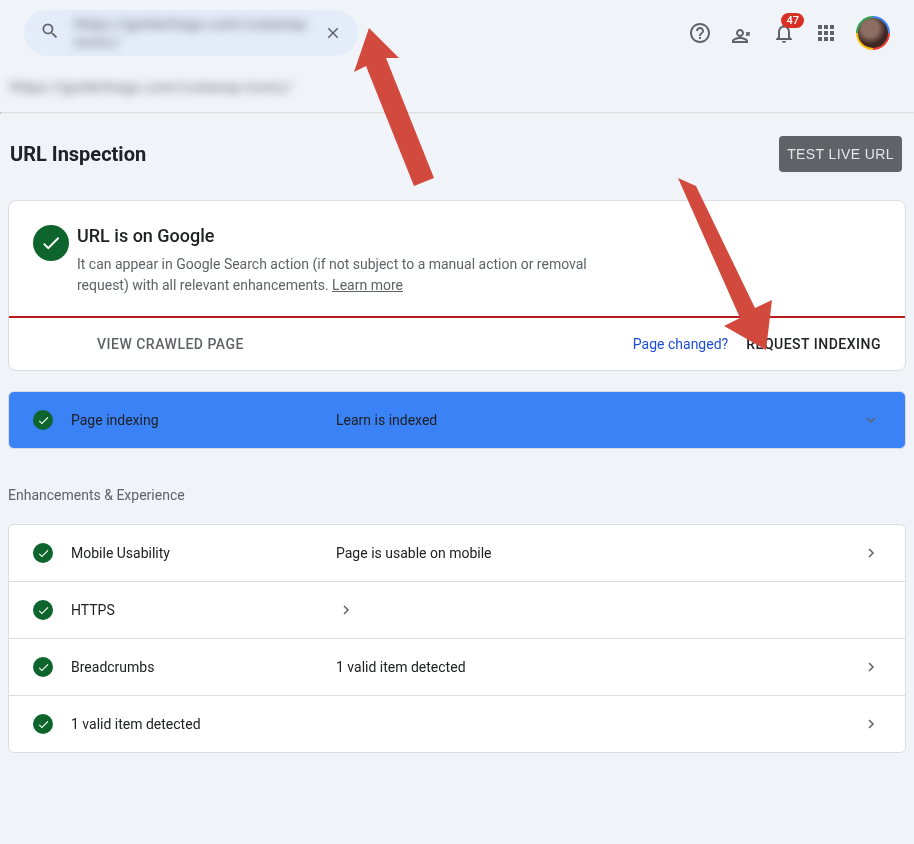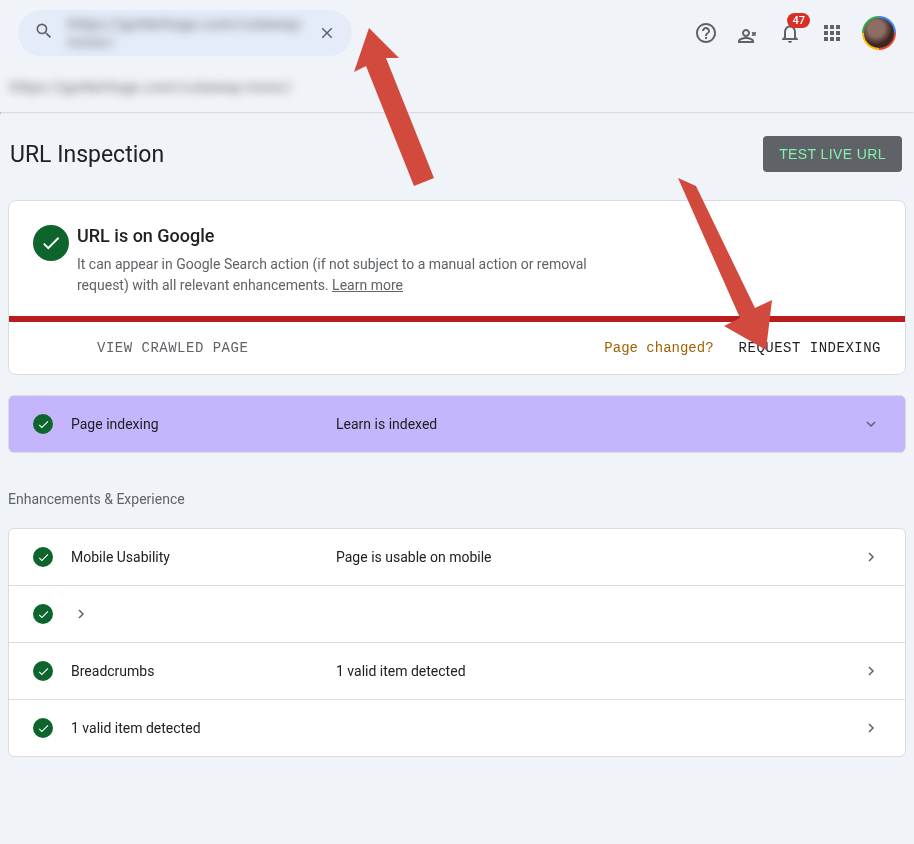--- a/index.html
+++ b/index.html
@@ -7,21 +7,21 @@
       font-family: 'Google Sans', Roboto, Arial, sans-serif;
       background: #f0f3f8;
       width: 914px;
       height: 844px;
       position: relative;
       overflow: hidden;
     }
     .header {
       display: flex;
       align-items: center;
-      padding: 10px 18px;
+      padding: 10px 24px;
       gap: 30px;
     }
     .search-bar {
       flex: 1;
       max-width: 610px;
       background: #e4ecf9;
       border-radius: 26px;
       height: 46px;
       display: flex;
       align-items: center;
@@ -88,29 +88,29 @@
       border-top: 1px solid #dadce0;
       margin: 0;
     }
     .title-row {
       display: flex;
       align-items: center;
       justify-content: space-between;
       padding: 22px 12px 22px 10px;
     }
     .page-title {
-      font-size: 23px;
-      color: #202124;
-      font-weight: 400;
+      font-size: 20px;
+      color: #202124;
+      font-weight: 700;
     }
     .test-btn {
       background: #5f6368;
-      color: #86efac;
+      color: #e5e5e5;
       border: none;
-      padding: 10px 16px;
+      padding: 10px 8px;
       font-size: 14px;
       font-weight: 500;
       letter-spacing: 0.4px;
       border-radius: 4px;
       cursor: pointer;
     }
     .card {
       background: #fff;
       border: 1px solid #dadce0;
       border-radius: 8px;
@@ -141,48 +141,47 @@
       color: #5f6368;
       line-height: 1.5;
       max-width: 560px;
     }
     .learn-more {
       color: #5f6368;
       text-decoration: underline;
       cursor: pointer;
     }
     .action-row {
-      border-top: 6px solid #b91c1c;
+      border-top: 2px solid #b91c1c;
       display: flex;
       align-items: center;
       padding: 18px 24px 18px 88px;
-      font-family: Liberation Mono, monospace;
     }
     .view-crawled {
       color: #5f6368;
       font-size: 14px;
       font-weight: 500;
       letter-spacing: 0.5px;
       cursor: pointer;
     }
     .action-spacer { flex: 1; }
     .page-changed {
-      color: #a16207;
-      font-size: 14px;
-      margin-right: 25px;
+      color: #1d4ed8;
+      font-size: 14px;
+      margin-right: 18px;
     }
     .request-indexing {
       color: #202124;
       font-size: 14px;
       font-weight: 500;
       letter-spacing: 0.5px;
       cursor: pointer;
     }
     .row-card {
-      background: #c4b5fd;
+      background: #3b82f6;
       border: 1px solid #dadce0;
       border-radius: 6px;
       margin: 20px 8px 8px;
     }
     .row {
       display: flex;
       align-items: center;
       padding: 18px 24px;
       cursor: pointer;
     }
@@ -339,20 +338,21 @@
           <path d="M3 1l4 4-4 4" stroke="#5f6368" stroke-width="1.5" fill="none"></path>
         </svg>
       </div>
   </div>
   <div class="row">
     <div class="small-check">
         <svg viewBox="0 0 24 24">
           <path d="M9 16.17L4.83 12l-1.42 1.41L9 19 21 7l-1.41-1.41z"></path>
         </svg>
       </div>
+    <div class="row-label">HTTPS</div>
     <div class="chevron">
         <svg viewBox="0 0 10 10">
           <path d="M3 1l4 4-4 4" stroke="#5f6368" stroke-width="1.5" fill="none"></path>
         </svg>
       </div>
   </div>
   <div class="row">
     <div class="small-check">
         <svg viewBox="0 0 24 24">
           <path d="M9 16.17L4.83 12l-1.42 1.41L9 19 21 7l-1.41-1.41z"></path>

